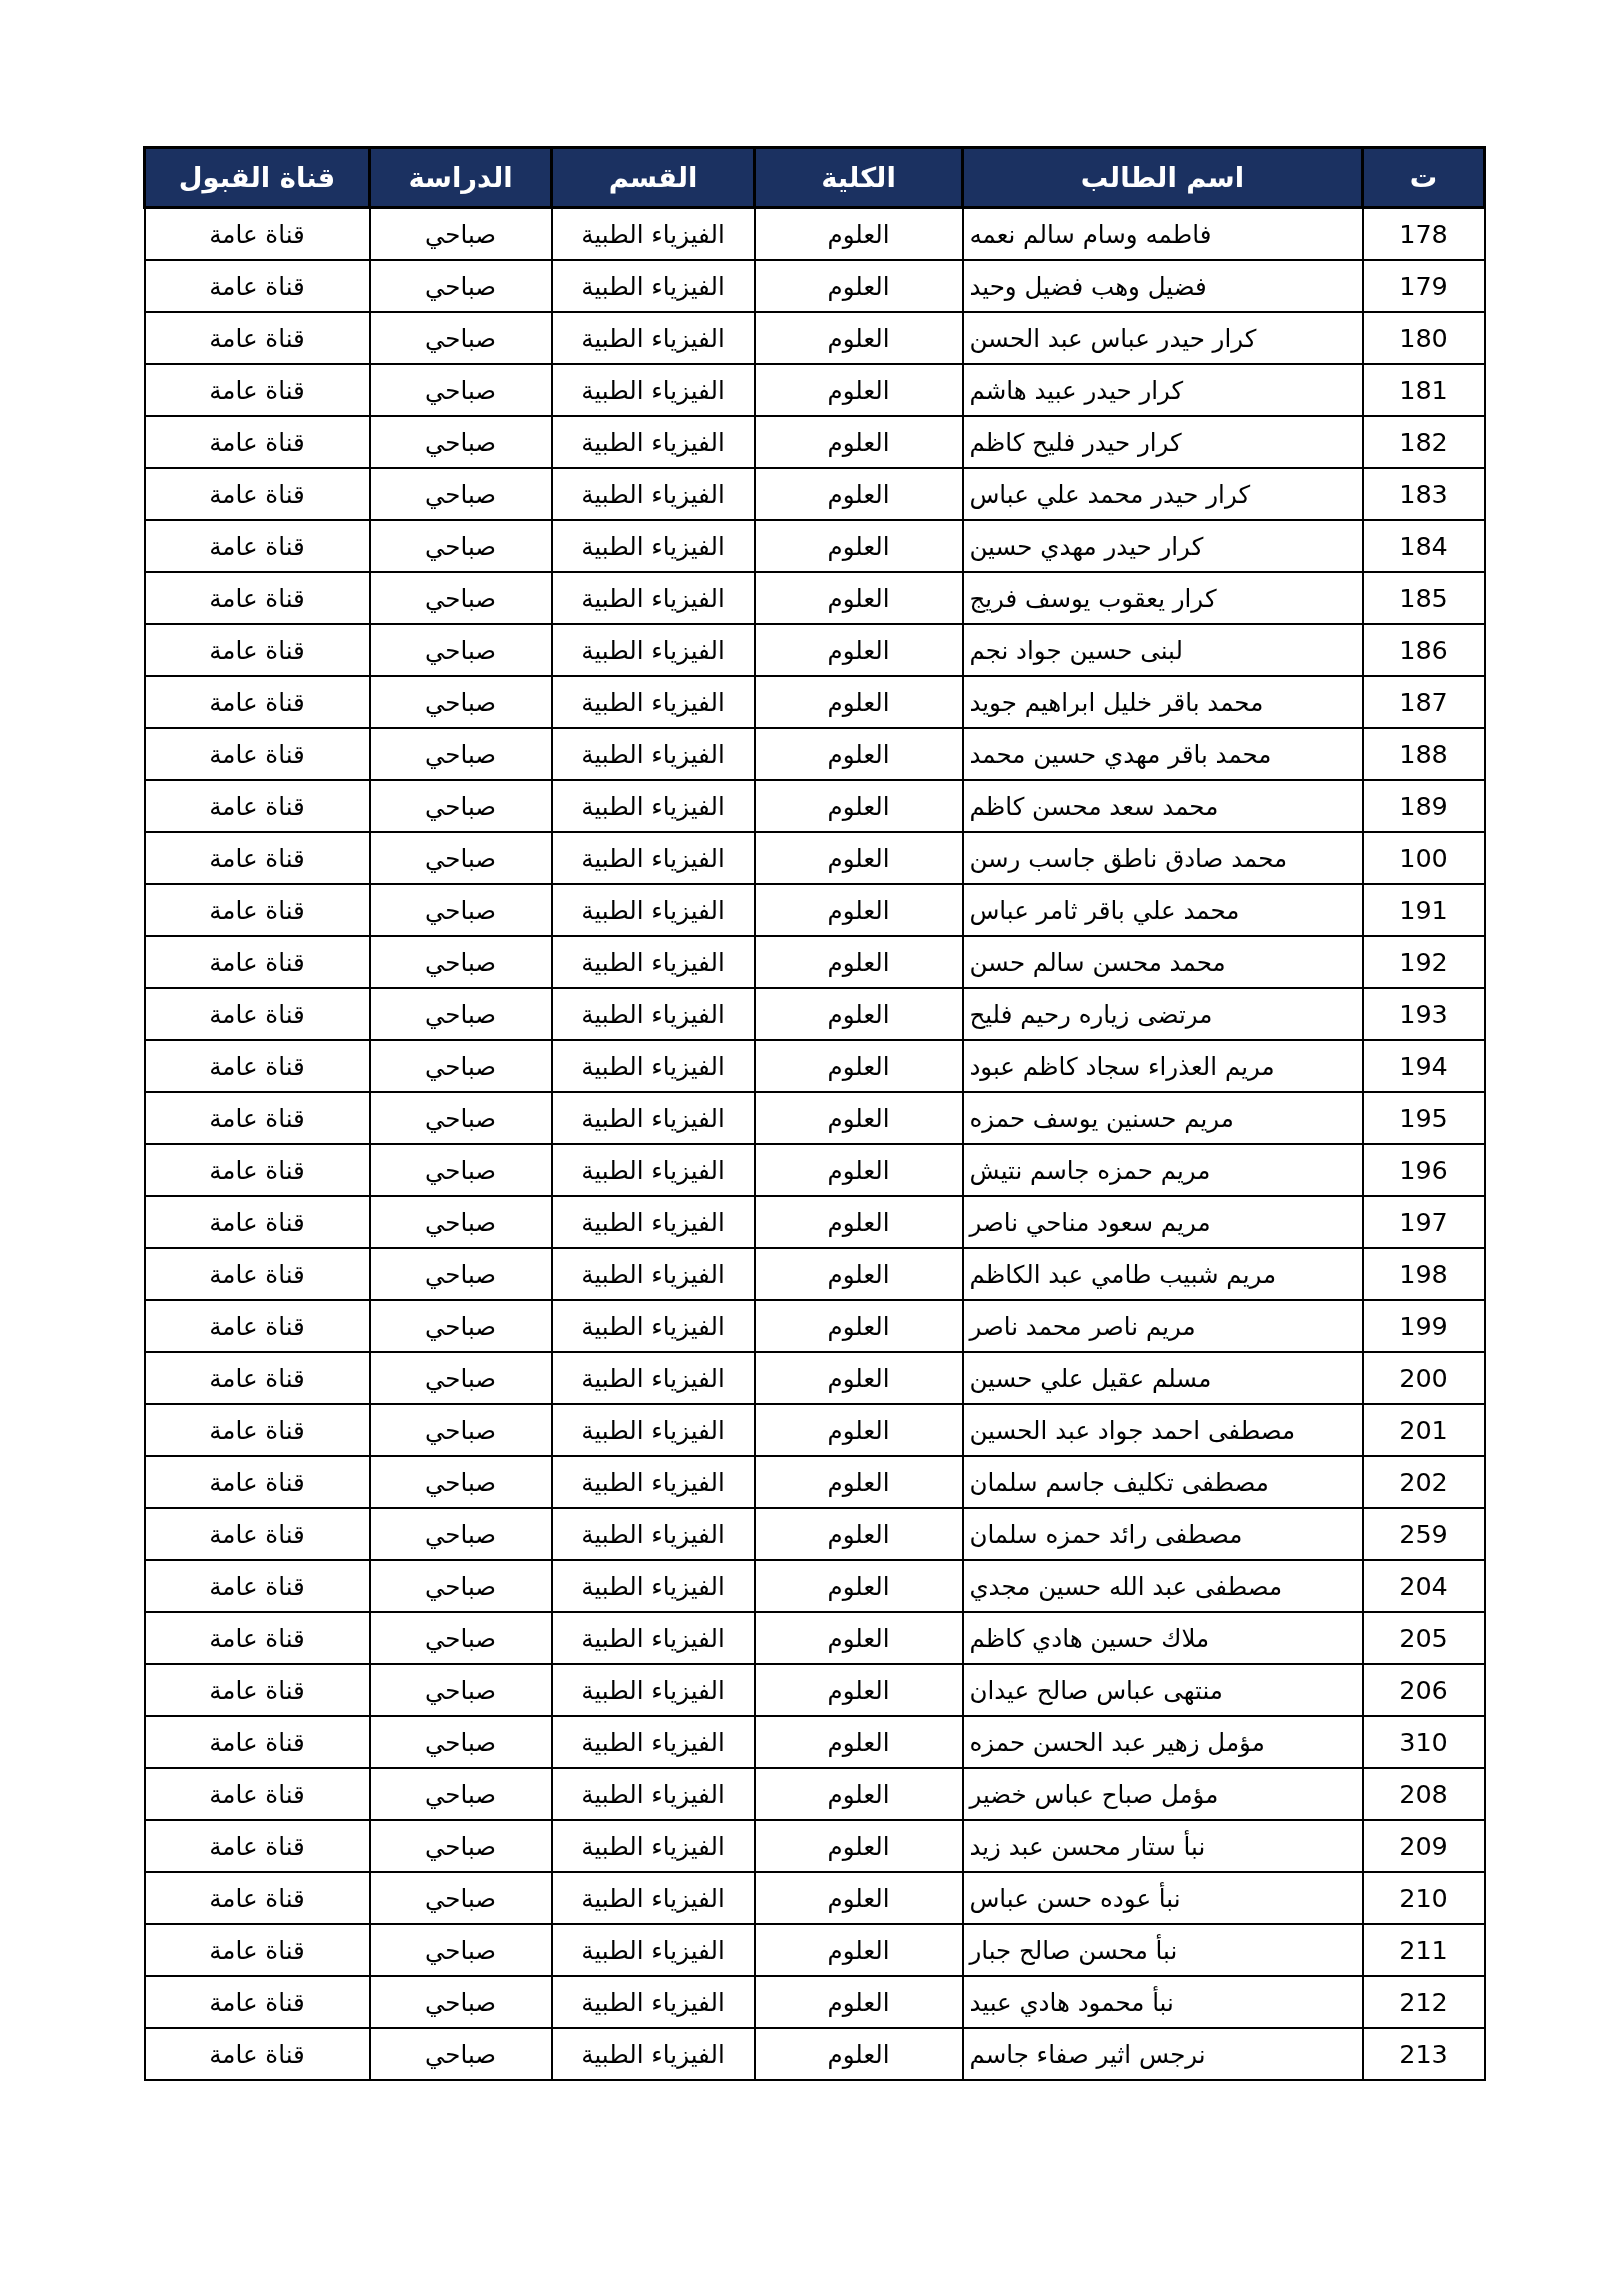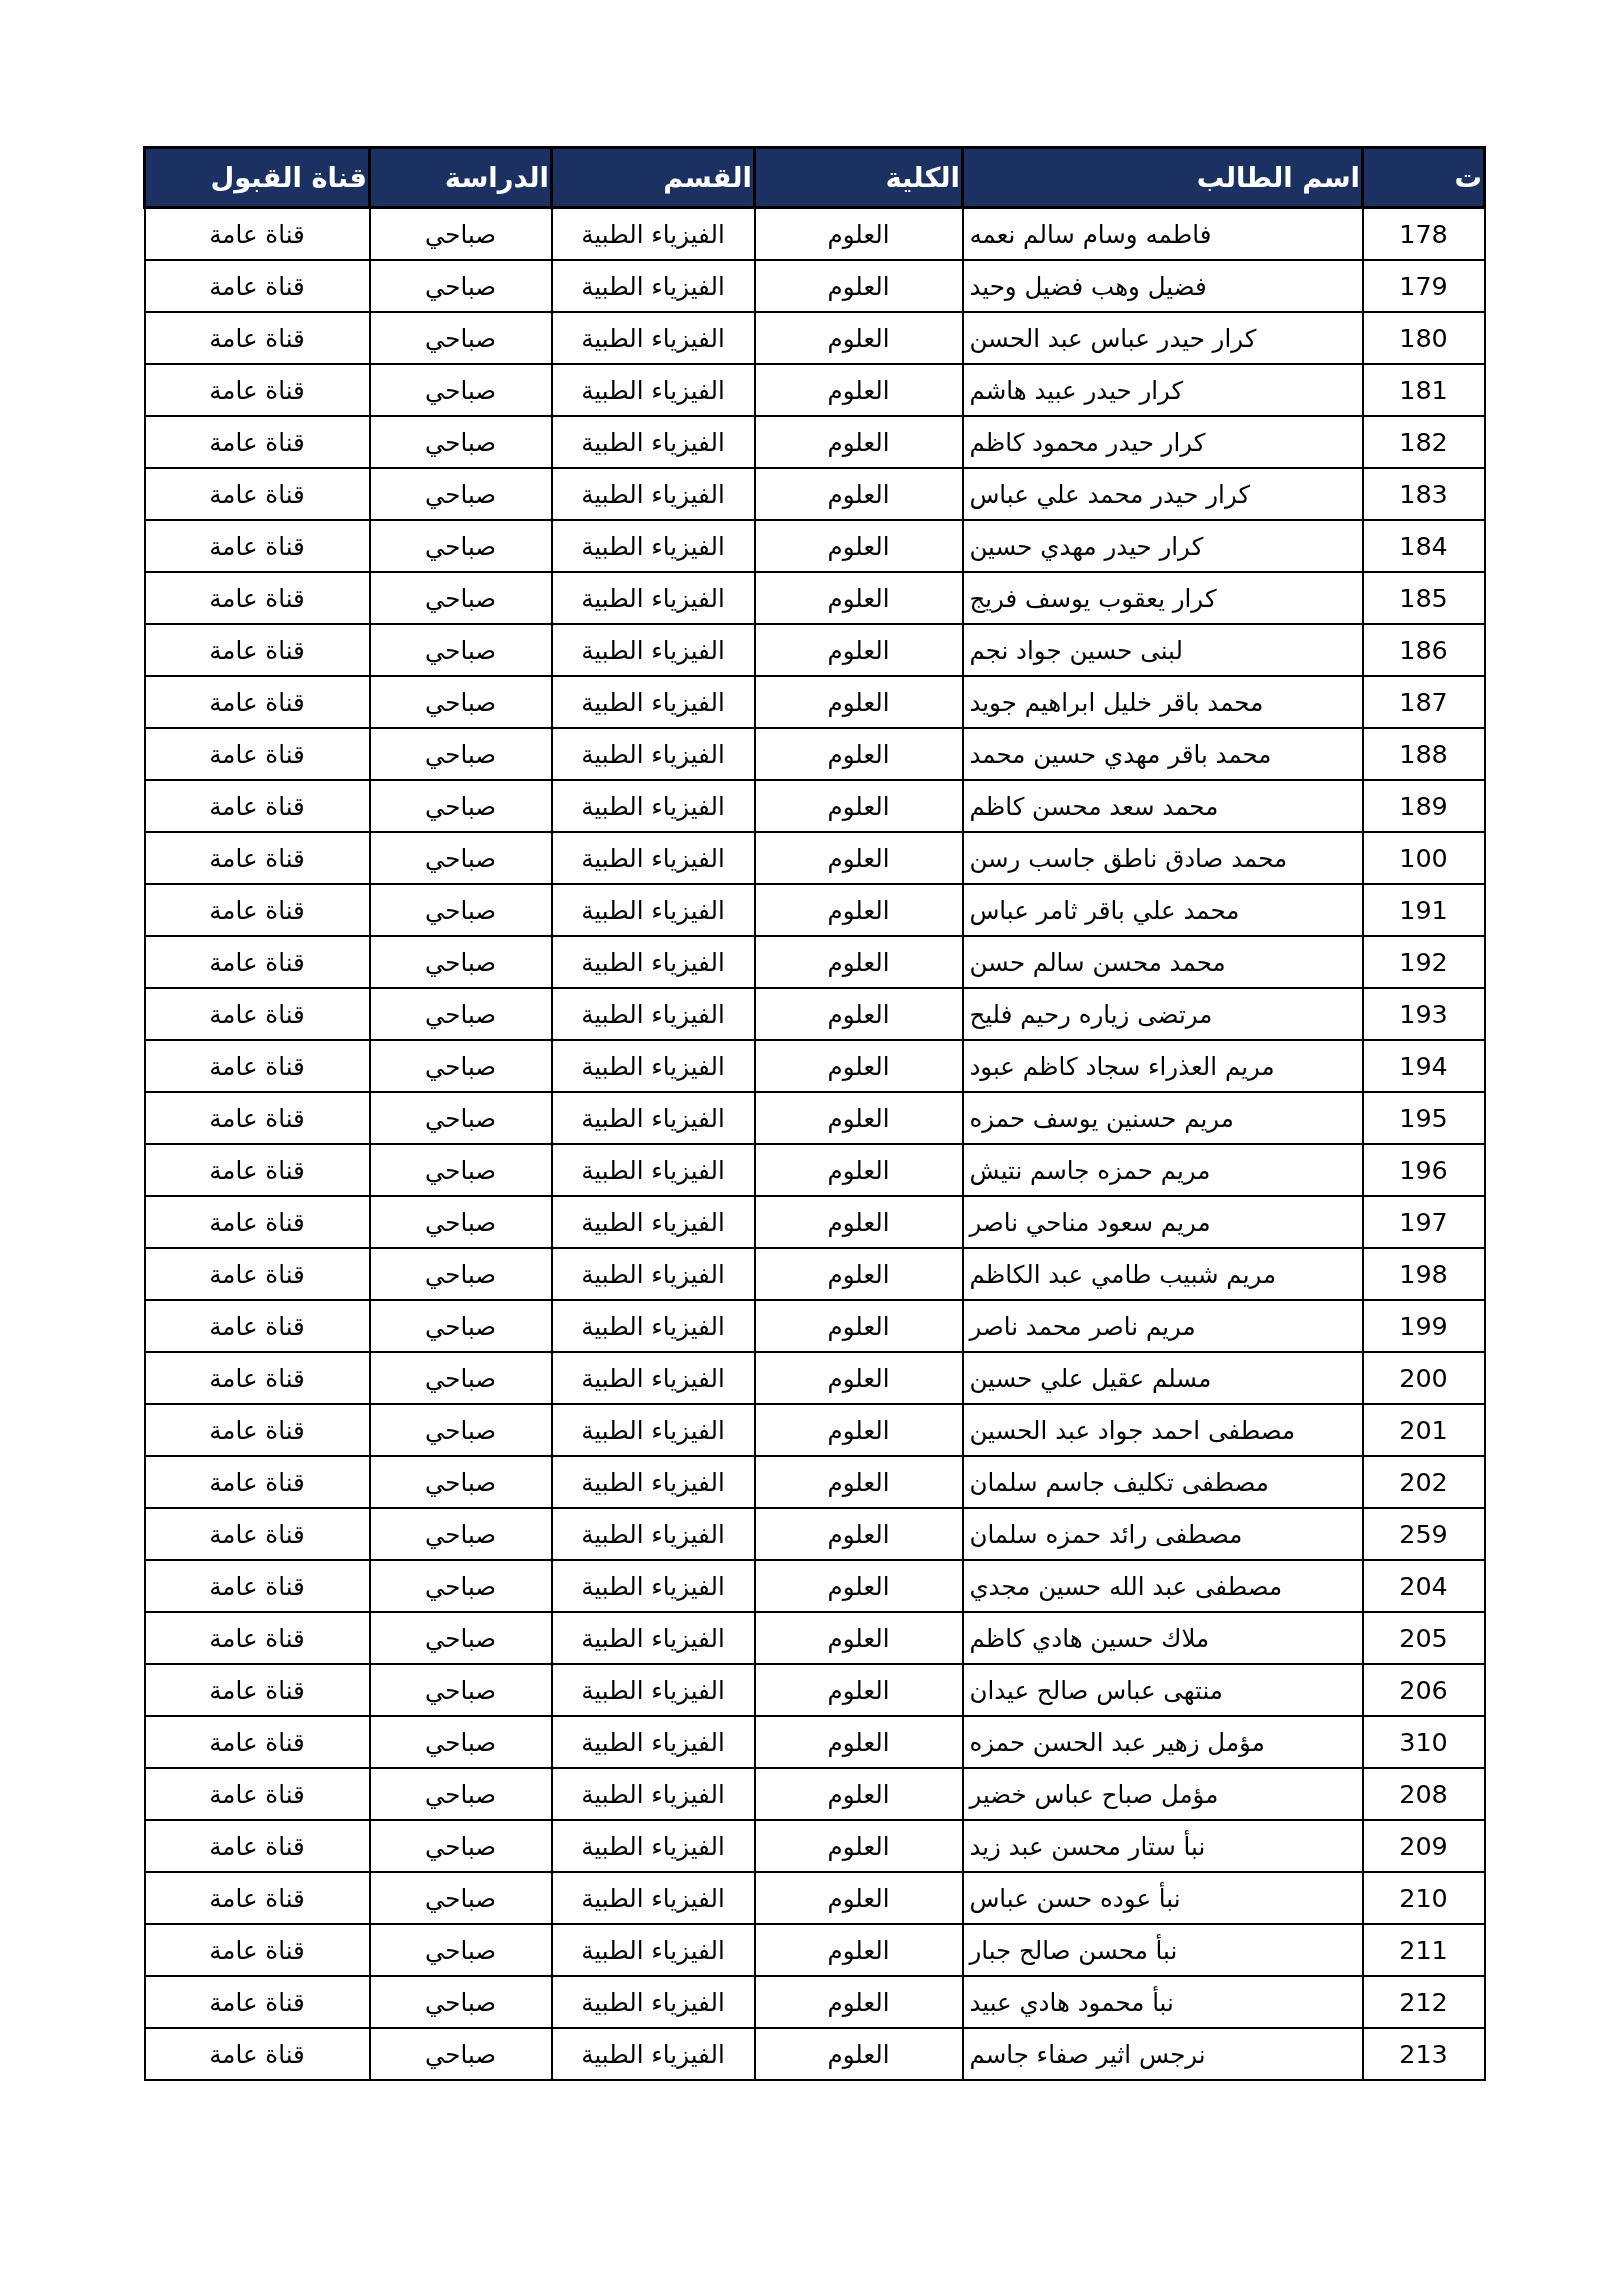--- a/index.html
+++ b/index.html
@@ -29,21 +29,21 @@
     border: 2.9px solid #000000;
     overflow: hidden;
     white-space: nowrap;
   }
   .students-table thead th {
     background: var(--header-bg, #1b3161);
     color: var(--header-text, #ffffff);
     height: 55px;
     font-size: 27.4px;
     font-weight: bold;
-    text-align: right;
+    text-align: center;
     border: 3.9px solid #000000;
   }
   .students-table tbody td {
     height: 50px;
     font-size: 24.5px;
     color: #000000;
     text-align: center;
     background: #ffffff;
     padding: 0;
   }
@@ -106,21 +106,21 @@
         <tr>
     <td class="c-index">181</td>
     <td class="c-name">كرار حيدر عبيد هاشم</td>
     <td class="c-college">العلوم</td>
     <td class="c-department">الفيزياء الطبية</td>
     <td class="c-study">صباحي</td>
     <td class="c-channel">قناة عامة</td>
   </tr>
         <tr>
     <td class="c-index">182</td>
-    <td class="c-name">كرار حيدر محمود كاظم</td>
+    <td class="c-name">كرار حيدر فليح كاظم</td>
     <td class="c-college">العلوم</td>
     <td class="c-department">الفيزياء الطبية</td>
     <td class="c-study">صباحي</td>
     <td class="c-channel">قناة عامة</td>
   </tr>
         <tr>
     <td class="c-index">183</td>
     <td class="c-name">كرار حيدر محمد علي عباس</td>
     <td class="c-college">العلوم</td>
     <td class="c-department">الفيزياء الطبية</td>

